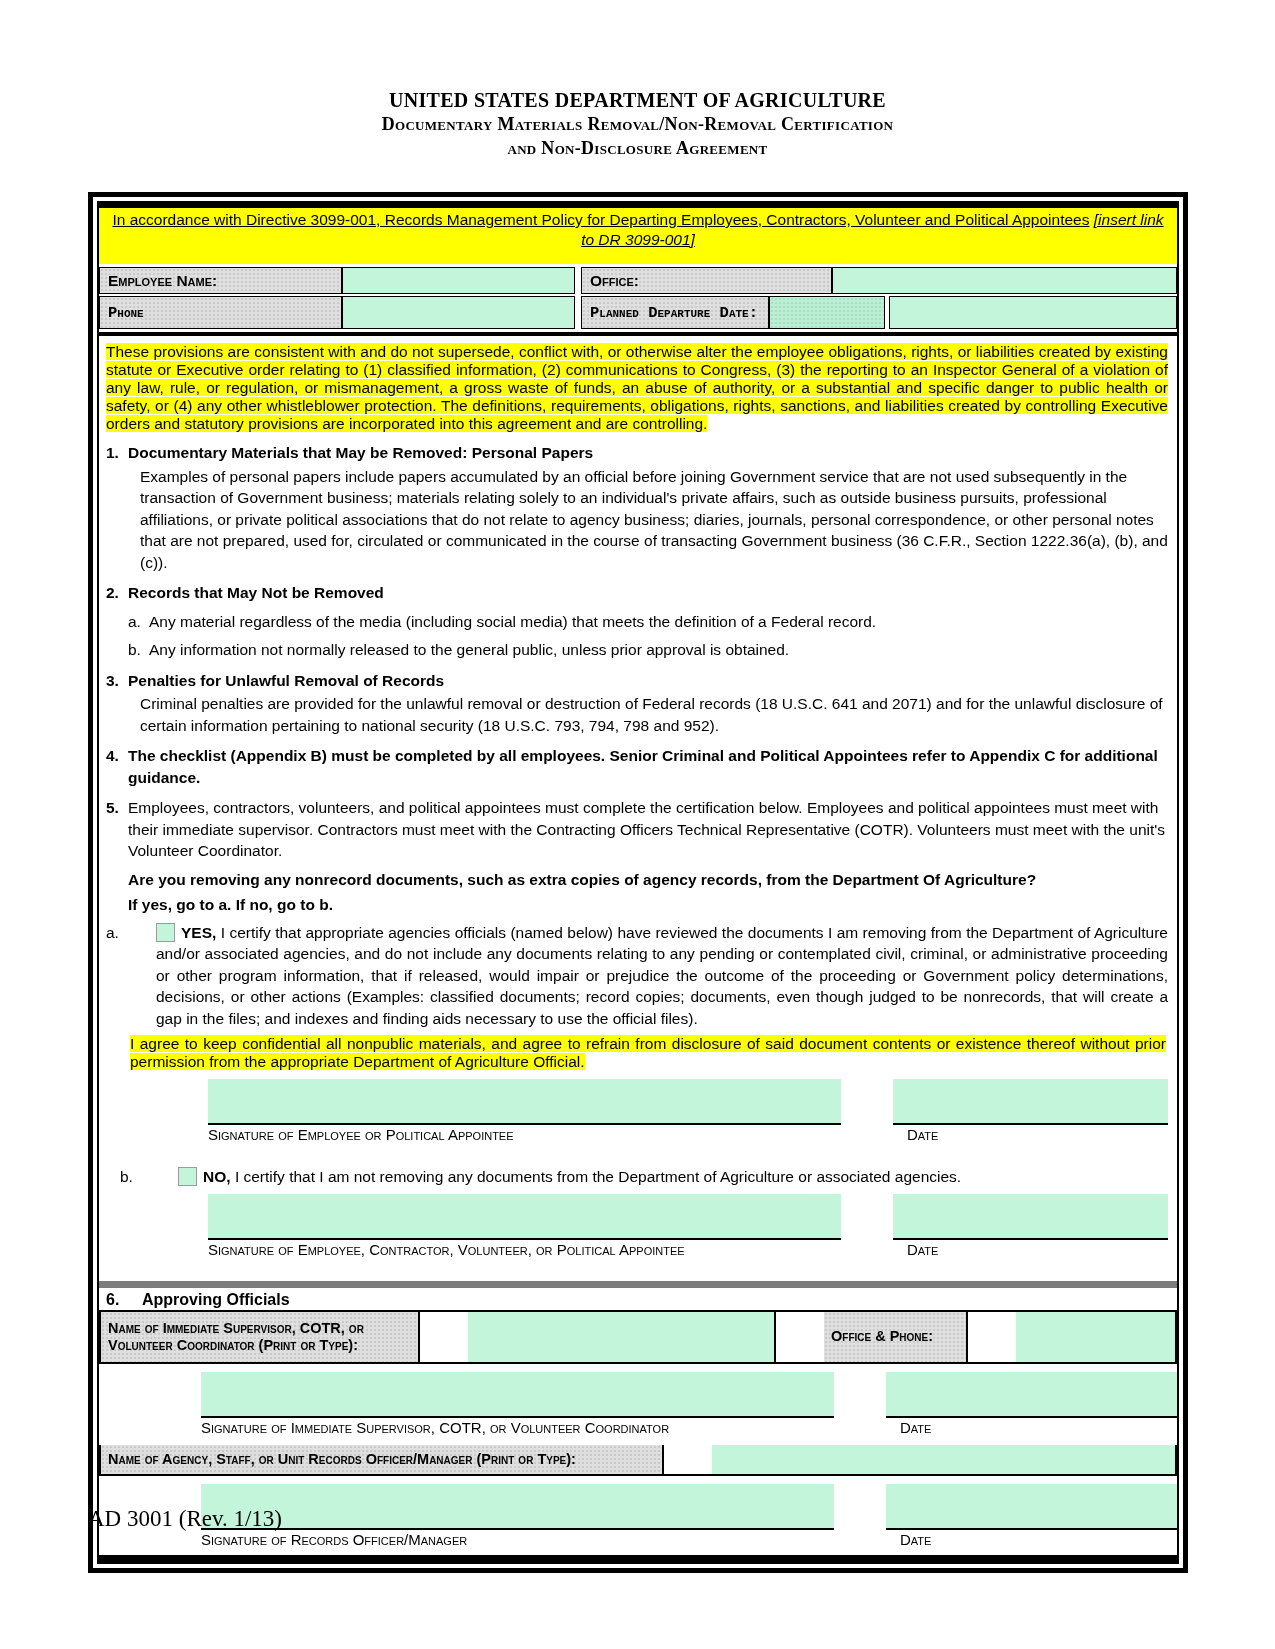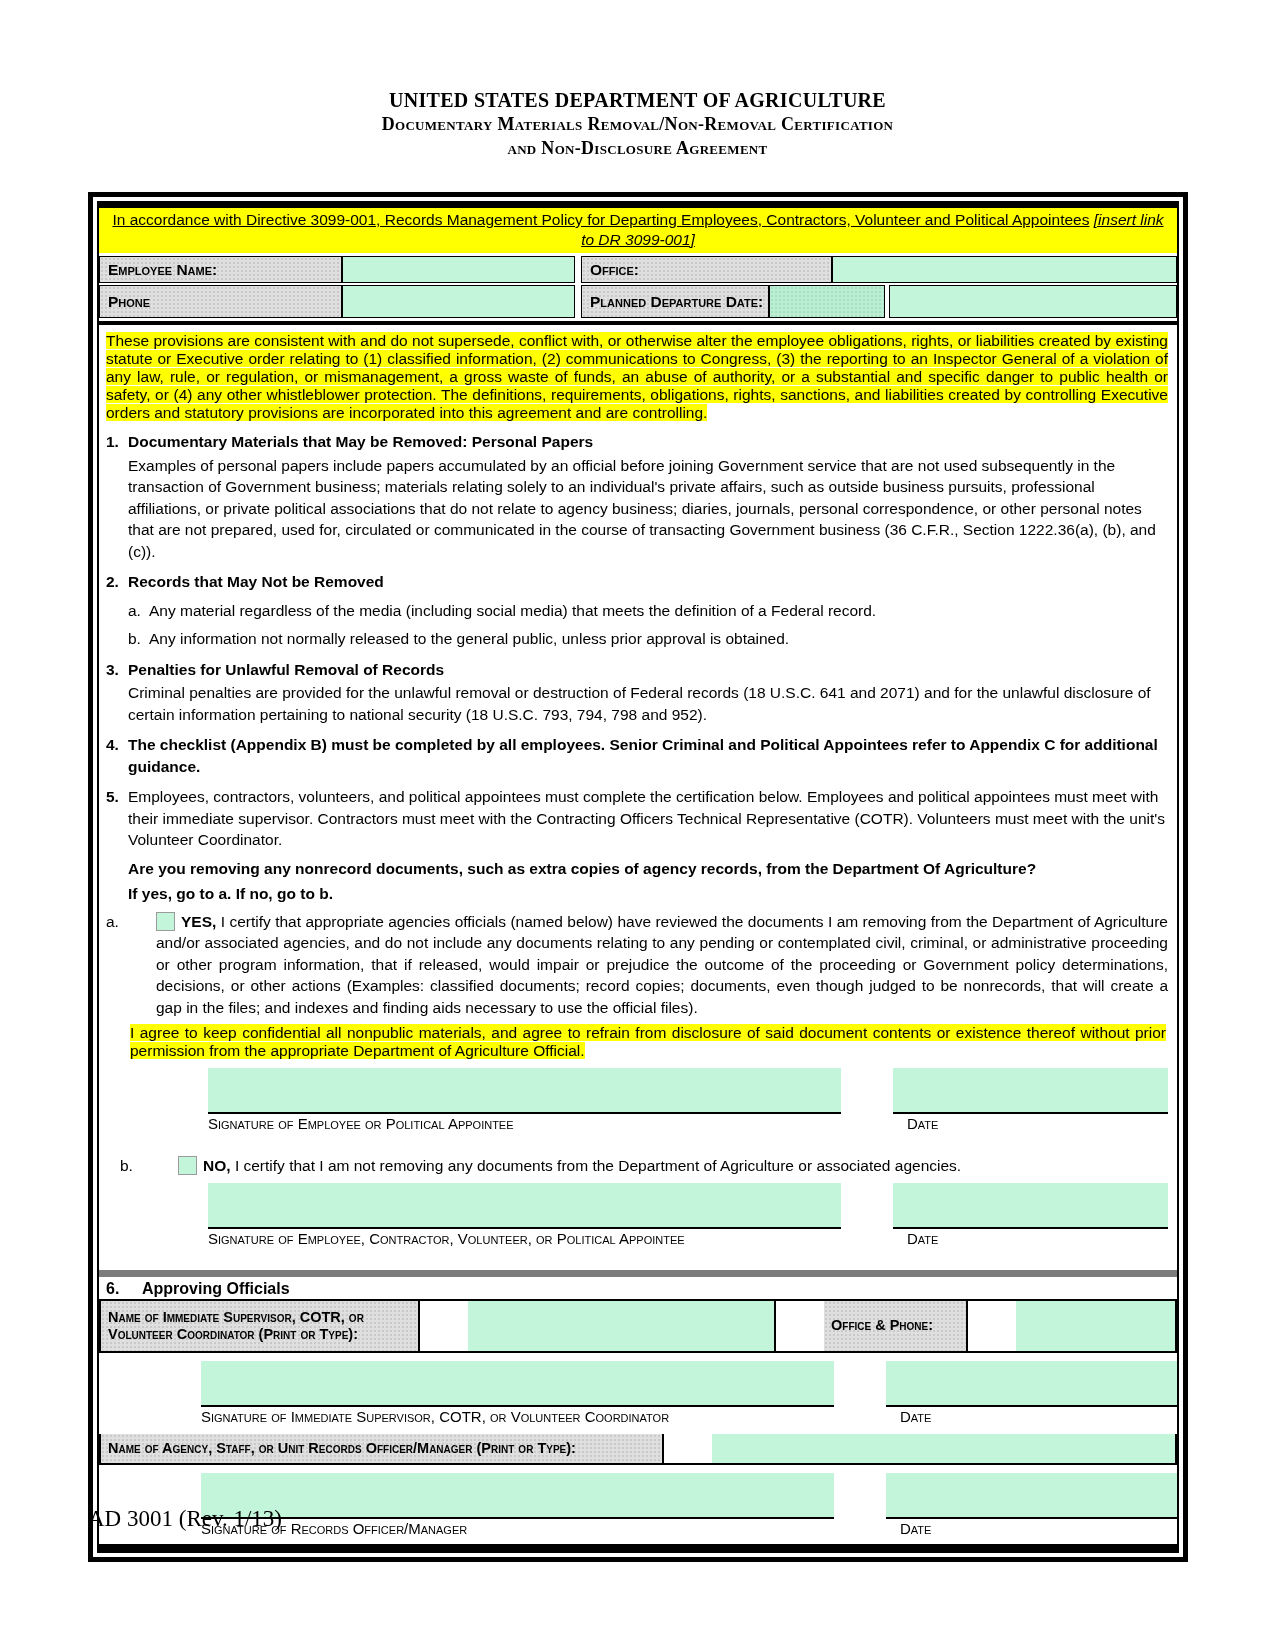--- a/index.html
+++ b/index.html
@@ -15,46 +15,46 @@
   .t1 { font-size:20px; letter-spacing:.3px; }
   .t2 { font-size:18px; font-variant:small-caps; margin-top:2px; letter-spacing:.3px; }
 
   
   .formbox { position:absolute; left:88px; top:192px; width:1100px;
     border:5px solid #000; padding:4px; background:#fff; }
   .inner { border:2px solid #000; border-top:7px solid #000; border-bottom:9px solid #000; background:#fff; }
 
   
   .banner { background:#ffff00; text-align:center; font-size:15.5px; line-height:20px;
-    padding:2px 8px 3px; min-height:44px; }
+    padding:2px 8px 14px; min-height:44px; }
   .banner .u { text-decoration:underline; }
   .banner .it { font-style:italic; text-decoration:underline; }
 
   
   .hrow { display:grid; margin-top:2px; }
   .r1 { grid-template-columns:243px 233px 6px 251px 1fr; height:27px; margin-top:3px; }
-  .r2 { grid-template-columns:243px 233px 6px 188px 116px 4px 1fr; height:33px; }
+  .r2 { grid-template-columns:243px 233px 6px 188px 116px 4px 1fr; height:33px;font-family:Liberation Mono, monospace; }
   .glabel { border:1.5px solid #000; font-weight:bold; font-variant:small-caps; font-size:15.5px;
     display:flex; align-items:center; padding-left:8px;
     background-color:#dfdfdf; background-image:radial-gradient(#c9c9c9 .8px, transparent .9px); background-size:4px 4px; }
   .gfield { border:1.5px solid #000; background:#c2f5da; }
   .gfield.dotted { background-color:#bceed4; background-image:radial-gradient(#a5e0c3 .8px, transparent .9px); background-size:4px 4px; }
   .gapcell { background:#fff; }
   .sep { height:4px; background:#000; margin-top:3px; }
 
   
   .bodyarea { padding:5px 9px 4px 7px; font-size:15.5px; line-height:21.5px; }
   .hl { background:#ffff00; }
   .provisions { margin:2px 0 0; text-align:justify; line-height:18px; }
 
   .sec { display:flex; margin-top:9px; }
   .sec .num { width:22px; flex:none; font-weight:bold; }
   .sec-cont { flex:1; }
   .sec-head { font-weight:bold; }
-  .sec-text { margin-top:2px; }
+  .sec-text { margin-top:2px;margin-left:12px; }
   .subitem { margin-top:7px; display:flex; }
   .subitem .letter { width:21px; flex:none; }
 
   .bold-q { font-weight:bold; margin-top:7px; margin-left:22px; }
   .bold-i { font-weight:bold; margin-top:4px; margin-left:22px; }
 
   .opt { display:flex; margin-top:6px; }
   .opt .num { width:22px; flex:none; }
   .optb { margin-top:20px; }
   .optb .num { width:44px; padding-left:14px; }

